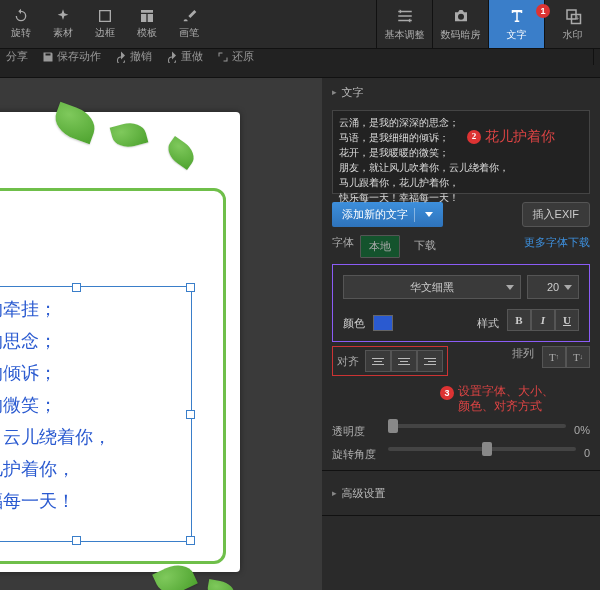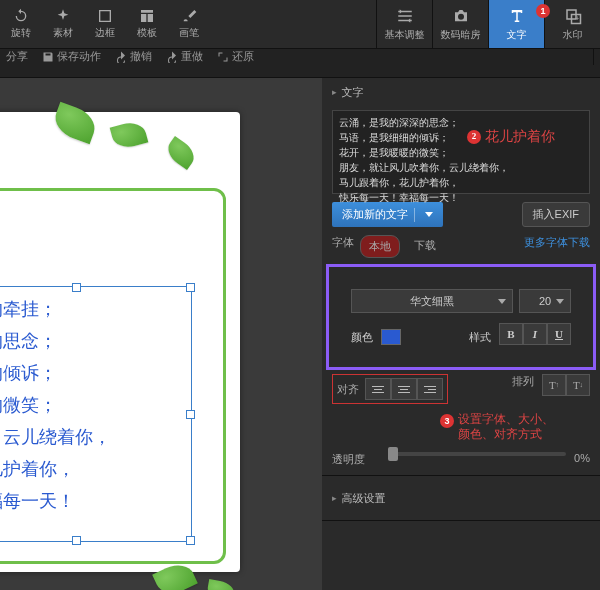--- a/index.html
+++ b/index.html
@@ -27,23 +27,23 @@
   .side{flex:1;background:#2a2a2a;padding:0;position:relative}
   .section-title{height:28px;display:flex;align-items:center;padding:0 10px;color:#bbb;font-size:11px}
   .section-title::before{content:"▸";margin-right:5px;color:#888;font-size:9px}
   .preview{margin:4px 10px;border:1px solid #444;background:#222;padding:4px 6px;font-size:10px;line-height:15px;color:#ddd;height:74px;position:relative;font-family:"SimSun",serif}
   .row{display:flex;align-items:center;margin:8px 10px;gap:8px}
   .btn-blue{background:linear-gradient(#3d8fdc,#2e73bb);color:#fff;padding:5px 10px;border-radius:2px;font-size:11px;display:flex;align-items:center;gap:6px}
   .btn-blue .caret{width:0;height:0;border-left:4px solid transparent;border-right:4px solid transparent;border-top:5px solid #fff;margin-left:4px}
   .btn-dark{background:#3a3a3a;border:1px solid #555;color:#ccc;padding:4px 10px;font-size:11px;border-radius:3px}
   .fonttabs{display:flex;align-items:flex-start;margin:6px 10px;gap:6px;font-size:11px;color:#aaa}
   .fonttabs .ft{padding:3px 8px}
-  .fonttabs .ft.active{background:#7f1d1d;border:1px solid #555;border-radius:9px}
+  .fonttabs .ft.active{background:#14532d;border:1px solid #555;border-radius:1px}
   .link{color:#3d8fdc;margin-left:auto}
-  .redbox{border:3px solid #8b5cf6;margin:4px 4px;padding:22px}
+  .redbox{border:1px solid #8b5cf6;margin:4px 10px;padding:10px}
   .select{background:#3a3a3a;border:1px solid #555;color:#ccc;height:22px;display:flex;align-items:center;justify-content:center;font-size:11px;position:relative}
   .select .caret{position:absolute;right:6px;width:0;height:0;border-left:4px solid transparent;border-right:4px solid transparent;border-top:5px solid #aaa}
   .swatch{width:18px;height:14px;background:#2a5ad0;border:1px solid #666}
   .biu{display:flex;gap:0}
   .biu .b{width:22px;height:20px;background:#3a3a3a;border:1px solid #555;color:#ccc;display:flex;align-items:center;justify-content:center;font-weight:bold;font-size:11px;font-family:serif}
   .align{display:flex;gap:0}
   .align .a{width:24px;height:20px;background:#3a3a3a;border:1px solid #555;display:flex;flex-direction:column;justify-content:center;align-items:center;gap:2px}
   .align .a span{height:1px;background:#bbb}
   .sectionrow{display:flex;align-items:flex-start;margin:8px 10px;font-size:11px;color:#aaa;gap:8px}
   .label{width:48px}
@@ -285,18 +285,25 @@
       </div>
     </div>
 
     <div class="sectionrow">
       <span class="label">透明度</span>
       <div class="slider">
           <div class="thumb" style="left:0"></div>
         </div>
       <span>0%</span>
     </div>
+    <div class="sectionrow">
+      <span class="label">旋转角度</span>
+      <div class="slider">
+          <div class="thumb" style="left:50%"></div>
+        </div>
+      <span>0</span>
+    </div>
 
     <div class="hr"></div>
     <div class="section-title">高级设置</div>
     <div class="hr"></div>
   </div>
 </div>
 
 </body></html>

